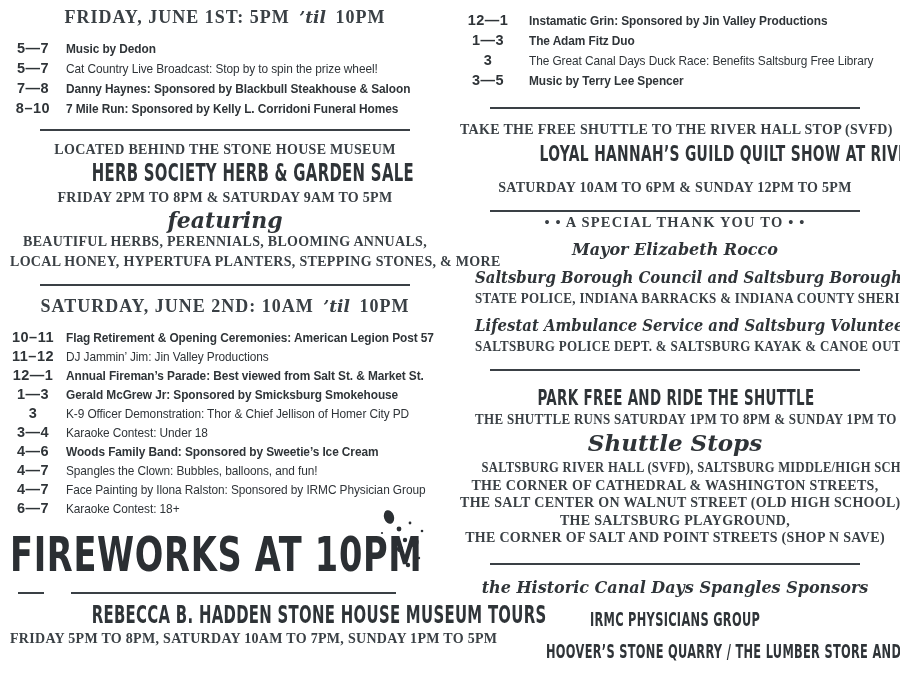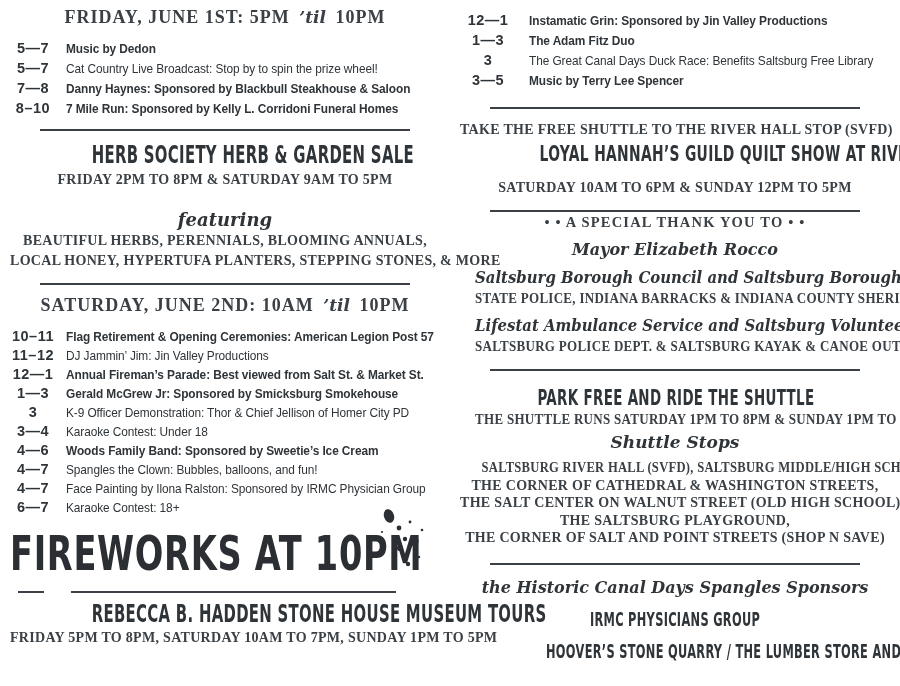--- a/index.html
+++ b/index.html
@@ -62,27 +62,27 @@
   }
   .herb-title{font-size:24px;line-height:28px;transform:scaleX(.62);}
   .quilt-title{font-size:22px;line-height:26px;transform:scaleX(.63);}
   .park-title{font-size:21px;line-height:24px;transform:scaleX(.64);}
   .museum-title{font-size:24px;line-height:26px;transform:scaleX(.62);}
   .sponsor-name{font-size:19px;line-height:22px;transform:scaleX(.60);margin-top:10px;}
 
   
   .script{
     text-align:center;font-family:"DejaVu Serif",serif;font-style:italic;font-weight:700;
-    color:var(--ink);font-size:17px;line-height:21px;white-space:nowrap;
+    color:var(--ink);font-size:23px;line-height:21px;white-space:nowrap;
   }
 
   
   .herb-section{margin-top:10px;}
   .herb-section .small-serif{margin-top:2px;}
-  .herb-section .script{margin-top:20px;font-size:18px;}
+  .herb-section .script{margin-top:3px;font-size:22px;}
   .sat-header{margin-top:9px;}
 
   .fireworks-wrap{position:relative;margin-top:13px;}
   .fireworks{
     font-size:48px;line-height:50px;text-align:left;
     font-family:"DejaVu Sans",sans-serif;font-weight:700;color:#2b2f33;
     transform:scaleX(.70);transform-origin:0 50%;white-space:nowrap;
     letter-spacing:1px;
   }
   .splatter{position:absolute;right:12px;top:-26px;}
@@ -130,20 +130,21 @@
       </div>
       <div class="event bold">
         <span class="time">8–10</span>
         <span class="desc">7 Mile Run: Sponsored by Kelly L. Corridoni Funeral Homes</span>
       </div>
     </div>
 
     <div class="divider"></div>
 
     <section class="herb-section">
+      <div class="small-serif">LOCATED BEHIND THE STONE HOUSE MUSEUM</div>
       <div class="cond herb-title">HERB SOCIETY HERB &amp; GARDEN SALE</div>
       <div class="small-serif">FRIDAY 2PM TO 8PM &amp; SATURDAY 9AM TO 5PM</div>
       <div class="script">featuring</div>
       <div class="small-serif">BEAUTIFUL HERBS, PERENNIALS, BLOOMING ANNUALS,</div>
       <div class="small-serif">LOCAL HONEY, HYPERTUFA PLANTERS, STEPPING STONES, &amp; MORE</div>
     </section>
 
     <div class="divider"></div>
 
     <div class="day-header sat-header">

